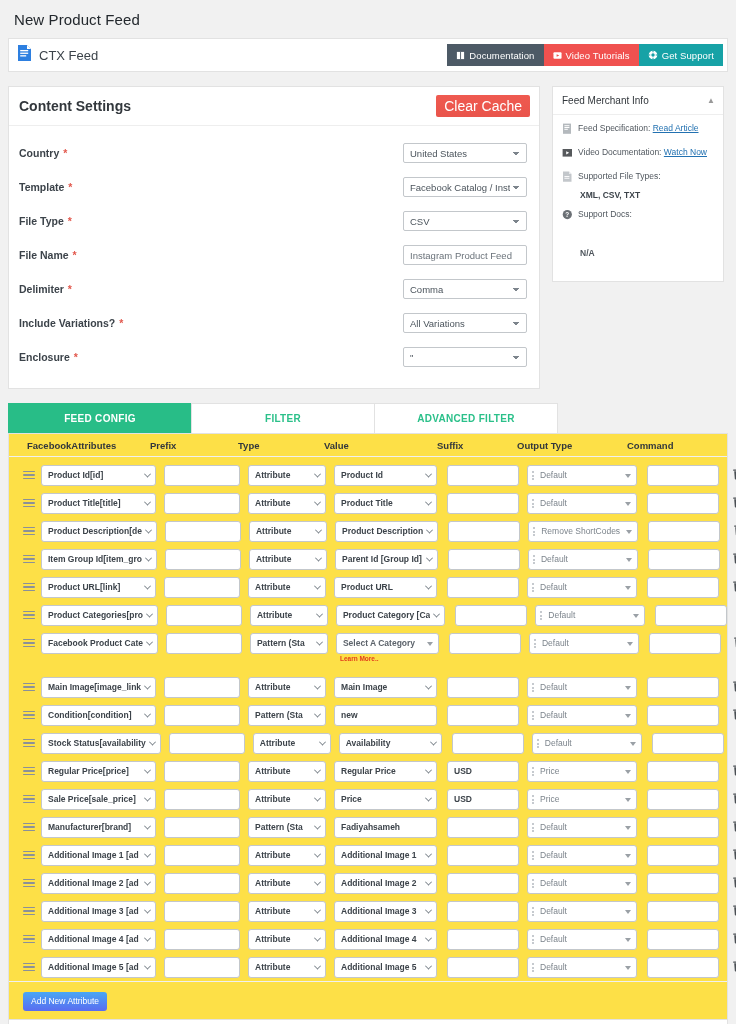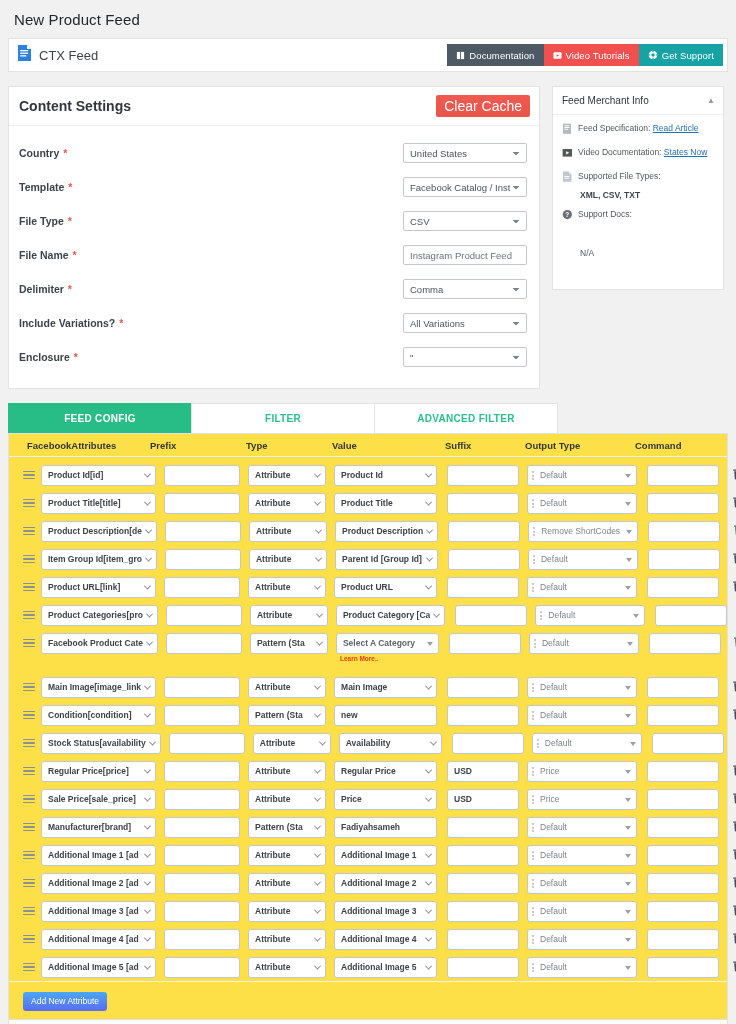--- a/index.html
+++ b/index.html
@@ -79,28 +79,28 @@
   }
   .fctl .txt { color: #6a727a; }
 
   
   .mi-head {
     display: flex; align-items: center; justify-content: space-between;
     padding: 8px 8px 8px 9px; border-bottom: 1px solid #eee;
   }
   .mi-title { font-size: 10px; color: #32373c; }
   .mi-caret { color: #999; font-size: 8px; }
-  .mi-body { padding: 8px 8px 22px 9px; }
+  .mi-body { padding: 8px 8px 14px 9px; }
   .mi-line {
     display: flex; align-items: flex-start; gap: 5px;
     font-size: 8.5px; color: #50575e; margin-bottom: 9px; line-height: 1.3;
   }
   .mi-line a { color: #2271b1; text-decoration: underline; }
   .mi-sub { font-size: 8.5px; color: #3c434a; font-weight: bold; padding-left: 18px; margin: -5px 0 9px; }
-  .mi-sub.plain { font-weight: 400; color: #50575e; margin-top: 24px; }
+  .mi-sub.plain { font-weight: 700; color: #50575e; margin-top: 24px; }
   .mi-ico { flex: 0 0 11px; margin-top: 0px; }
 
   
   .tabs { display: flex; margin-top: 14px; }
   .tab {
     width: 184px; height: 30px; display: flex; align-items: center; justify-content: center;
     font-size: 10px; font-weight: bold; letter-spacing: .3px;
     background: #fff; color: #2bc08a; border: 1px solid #e2e2e2; border-bottom: 0;
     cursor: pointer; margin-right: -1px;
   }
@@ -126,21 +126,21 @@
   .c-prefix { flex: 0 0 76px;  margin-left: 8px; }
   .c-type   { flex: 0 0 78px;  margin-left: 8px; }
   .c-value  { flex: 0 0 103px; margin-left: 8px; position: relative; }
   .c-suffix { flex: 0 0 72px;  margin-left: 10px; }
   .c-output { flex: 0 0 110px; margin-left: 8px; }
   .c-cmd    { flex: 0 0 72px;  margin-left: 10px; }
   .c-del    { flex: 0 0 20px;  margin-left: 8px; display: flex; justify-content: center; }
 
   .hc-attr   { flex: 0 0 115px; }
   .hc-prefix { flex: 0 0 76px;  margin-left: 8px; }
-  .hc-type   { flex: 0 0 78px;  margin-left: 20px; }
+  .hc-type   { flex: 0 0 78px;  margin-left: 12px; }
   .hc-value  { flex: 0 0 103px; margin-left: 8px; }
   .hc-suffix { flex: 0 0 72px;  margin-left: 10px; }
   .hc-output { flex: 0 0 110px; margin-left: 8px; }
   .hc-cmd    { flex: 0 0 72px;  margin-left: 0; }
 
   .fld {
     width: 100%; height: 21px; border: 1px solid #c3c7cb; border-radius: 3px;
     background: #fff; font-size: 8.5px; font-weight: bold; color: #3c434a;
     font-family: "Liberation Sans", sans-serif;
     padding: 0 14px 0 6px; outline: none;
@@ -302,21 +302,21 @@
                   <rect x="2.4" y="4" width="5" height="1" fill="#fff"></rect>
                   <rect x="2.4" y="5.8" width="3.4" height="1" fill="#fff"></rect>
                 </svg></span>
               <span><span>Feed Specification:</span> <a href="#">Read Article</a></span>
             </div>
             <div class="mi-line">
               <span class="mi-ico"><svg width="11" height="12" viewBox="0 0 11 12">
                   <rect x="0.6" y="2" width="9.4" height="7.6" fill="#56595c"></rect>
                   <path d="M4.2 4.2l3 1.6-3 1.6z" fill="#fff"></path>
                 </svg></span>
-              <span><span>Video Documentation:</span> <a href="#">States Now</a></span>
+              <span><span>Video Documentation:</span> <a href="#">Watch Now</a></span>
             </div>
             <div class="mi-line">
               <span class="mi-ico"><svg width="11" height="12" viewBox="0 0 11 12">
                   <path d="M1 0.6h6l2.5 2.5v7.7H1z" fill="#c3c7cb"></path>
                   <path d="M7 0.6l2.5 2.5H7z" fill="#e8eaec"></path>
                   <rect x="2.4" y="5" width="5" height="0.9" fill="#fff"></rect>
                   <rect x="2.4" y="6.8" width="5" height="0.9" fill="#fff"></rect>
                 </svg></span>
               <span><span>Supported File Types:</span></span>
             </div>

